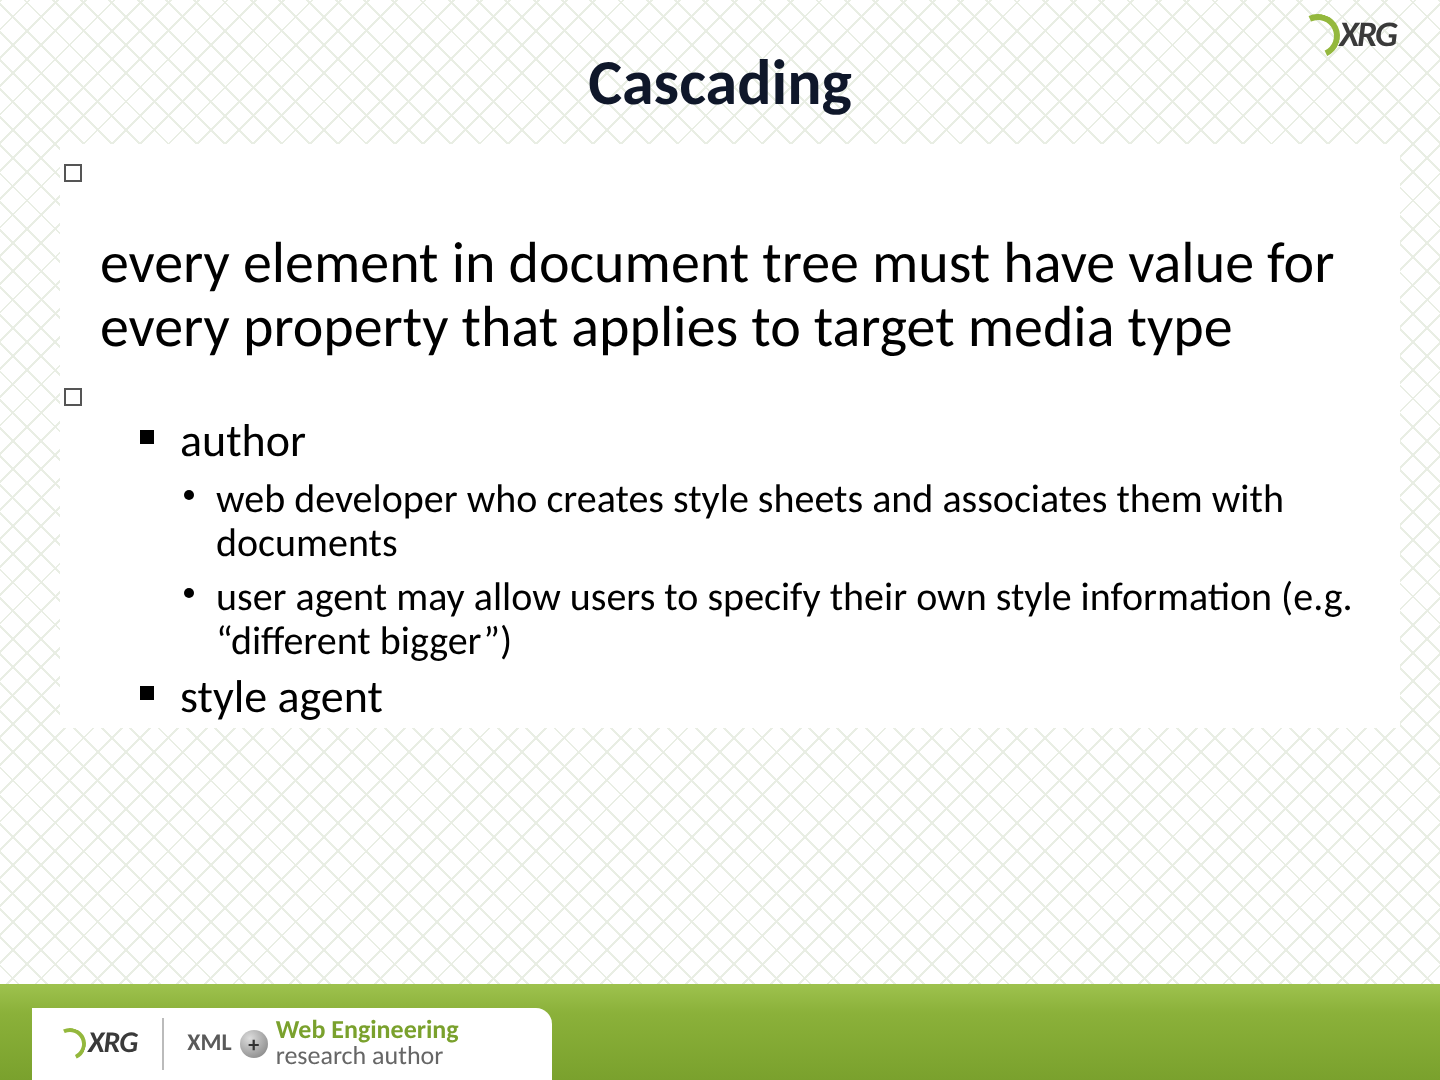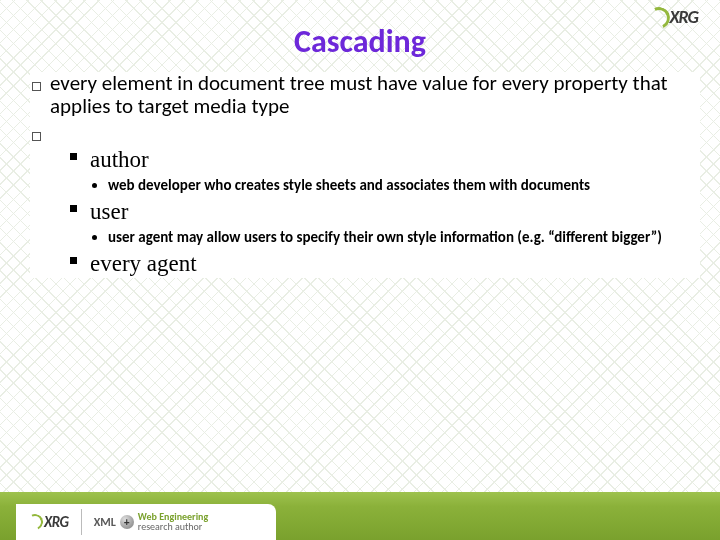--- a/index.html
+++ b/index.html
@@ -52,21 +52,21 @@
   }
 
   .title {
     position: absolute;
     top: 22px;
     left: 0;
     width: 100%;
     text-align: center;
     font-weight: 700;
     font-size: 32px;
-    color: #6d28d9;
+    color: #0f172a;
   }
 
   .content {
     position: absolute;
     top: 72px;
     left: 30px;
     right: 20px;
     background: #fff;
   }
 
@@ -82,25 +82,26 @@
     padding-top: 10px;
   }
   .l1-bullet .sq {
     display: block;
     width: 7px;
     height: 7px;
     border: 1px solid #555;
     margin-left: 2px;
   }
   .l1-text {
-    font-size: 21px;
+    font-size: 29px;
     line-height: 1.1;
-  }
-
-  .l2 { margin-left: 40px; margin-top: 2px; font-family: Liberation Serif, serif; }
+    margin-top: 44px;
+  }
+
+  .l2 { margin-left: 40px; margin-top: 2px; }
   .l2 > li { display: flex; padding-bottom: 2px; }
   .l2-bullet {
     width: 20px;
     flex-shrink: 0;
     padding-top: 6px;
   }
   .l2-bullet .sq {
     display: block;
     width: 7px;
     height: 7px;
@@ -119,23 +120,22 @@
     padding-top: 6px;
   }
   .l3-bullet .dot {
     display: block;
     width: 5px;
     height: 5px;
     background: #000;
     border-radius: 50%;
   }
   .l3-text {
-    font-size: 15px;
+    font-size: 20px;
     line-height: 1.1;
-    font-weight: bold;
   }
 
   .footer {
     position: absolute;
     left: 0;
     right: 0;
     bottom: 0;
     height: 48px;
     background: linear-gradient(180deg, #9ec24e 0%, #8bb13a 30%, #7aa12d 100%);
   }
@@ -205,21 +205,21 @@
     justify-content: center;
     width: 14px;
     height: 14px;
     border-radius: 50%;
     background: radial-gradient(circle at 35% 30%, #ddd 0%, #8e8e8e 80%);
     color: #333;
     font-size: 11px;
     font-weight: 700;
   }
   .footer-sub {
-    font-size: 10px;
+    font-size: 13px;
     line-height: 1;
     color: #666;
   }
   .footer-sub .strong { color: #7aa12d; font-weight: 700; }
 </style>
 </head>
 <body>
 
 <div class="logo-top">
   <span class="swoosh"></span>
@@ -253,43 +253,35 @@
   </ul>
   <ul class="l3">
     <li>
       <span class="l3-bullet">
           <span class="dot"></span>
         </span>
       <span class="l3-text">web developer who creates style sheets and associates them with documents</span>
     </li>
   </ul>
 
+  <ul class="l3">
+    <li>
+      <span class="l3-bullet">
+          <span class="dot"></span>
+        </span>
+      <span class="l3-text">user agent may allow users to specify their own style information (e.g. “different bigger”)</span>
+    </li>
+  </ul>
+
   <ul class="l2">
     <li>
       <span class="l2-bullet">
           <span class="sq"></span>
         </span>
-      <span class="l2-text">user</span>
-    </li>
-  </ul>
-  <ul class="l3">
-    <li>
-      <span class="l3-bullet">
-          <span class="dot"></span>
-        </span>
-      <span class="l3-text">user agent may allow users to specify their own style information (e.g. “different bigger”)</span>
-    </li>
-  </ul>
-
-  <ul class="l2">
-    <li>
-      <span class="l2-bullet">
-          <span class="sq"></span>
-        </span>
-      <span class="l2-text">every agent</span>
+      <span class="l2-text">style agent</span>
     </li>
   </ul>
 </div>
 
 <div class="footer">
   <div class="footer-inner">
     <div class="footer-logo">
       <span class="swoosh"></span>
       <span class="txt">XRG</span>
     </div>

